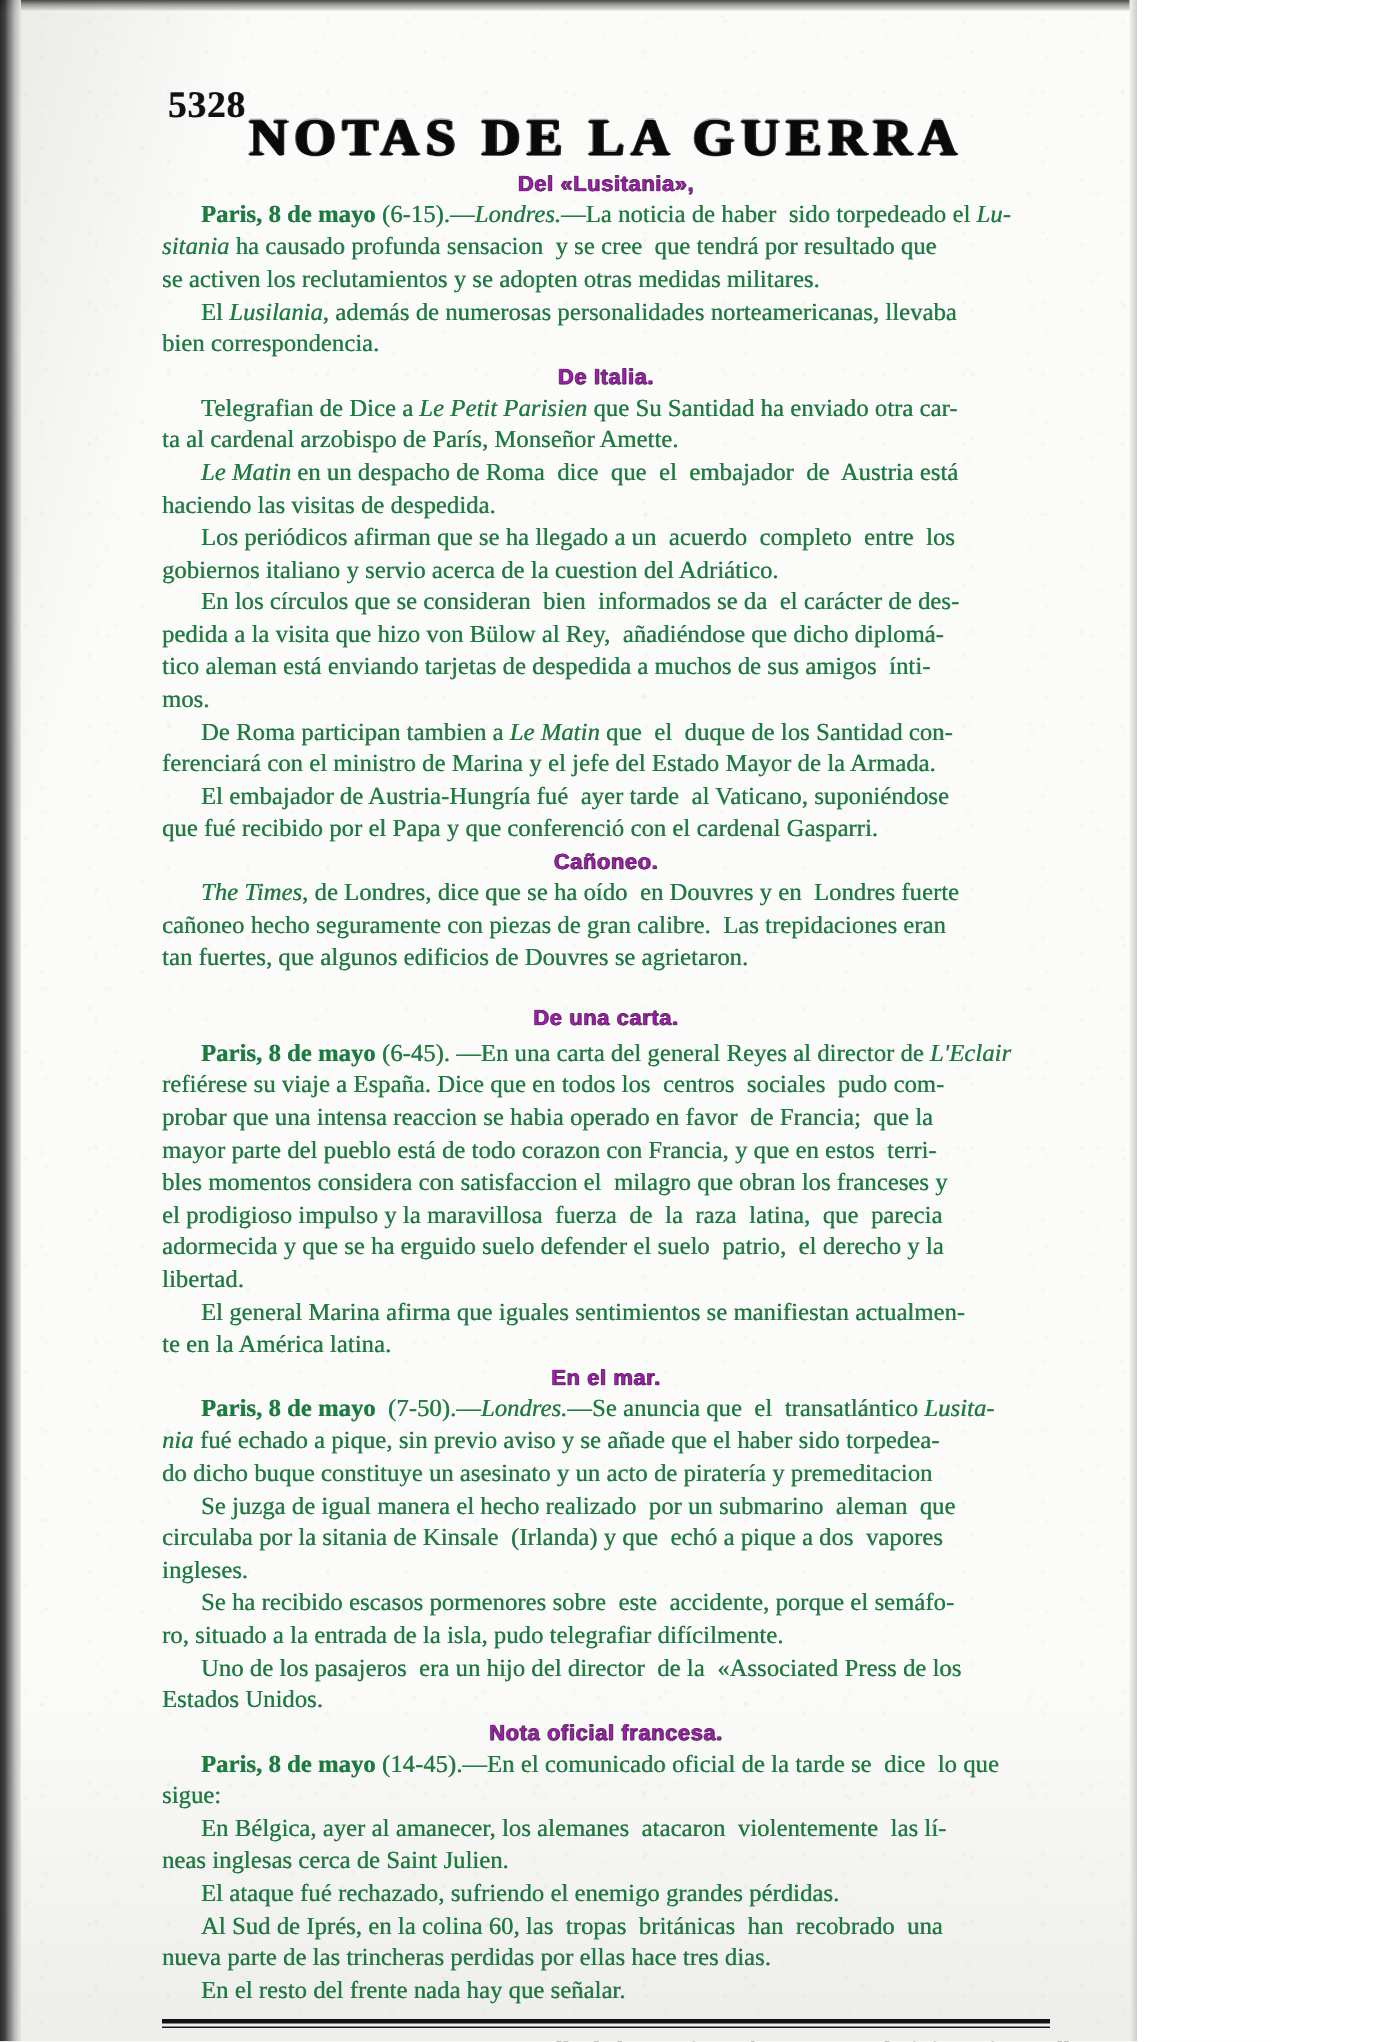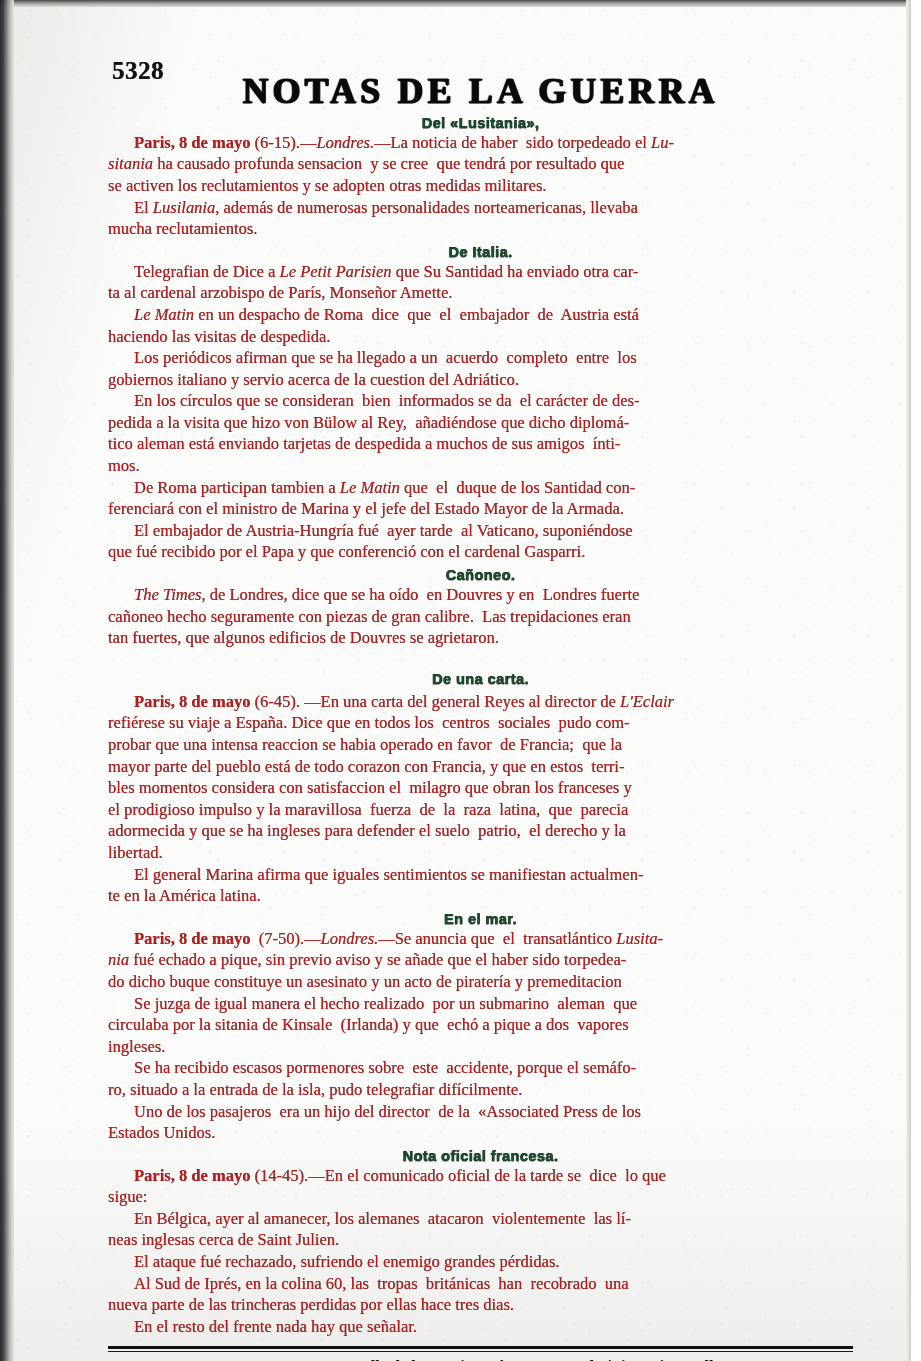--- a/index.html
+++ b/index.html
@@ -3,21 +3,21 @@
 <meta charset="utf-8">
 <style>
   html, body {
     margin: 0;
     padding: 0;
     background: #ffffff;
   }
 
   #page {
     position: relative;
-    width: 911px;
+    width: 758px;
     height: 1361px;
     background: #fbfbfa;
     overflow: hidden;
     font-family: "Liberation Serif", "DejaVu Serif", serif;
     color: #0d0d0d;
   }
 
   
   .scan-edge-left {
     position: absolute;
@@ -107,32 +107,32 @@
     transform: scaleX(1.02);
   }
 
   .section-head {
     text-align: center;
     font-family: "Liberation Sans", "DejaVu Sans", sans-serif;
     font-weight: bold;
     font-size: 14.5px;
     letter-spacing: .45px;
     margin: 4px 0 1px 0;
-    color: #14532d;
+    color: #a21caf;
     text-shadow: .6px 0 0 rgba(0,0,0,.6), -.4px 0 0 rgba(0,0,0,.4), 0 .5px 0 rgba(0,0,0,.35);
     -webkit-text-stroke: .25px rgba(0,0,0,.5);
   }
 
   .body-line {
     font-family: "Liberation Serif", "DejaVu Serif", serif;
     font-size: 16.4px;
     line-height: 21.6px;
     white-space: pre;
     letter-spacing: .05px;
-    color: #b91c1c;
+    color: #15803d;
     text-shadow: .35px 0 0 rgba(0,0,0,.4), 0 .3px 0 rgba(0,0,0,.25);
   }
   .body-line.indent { text-indent: 26px; }
 
   .b  { font-weight: bold; }
   .i  { font-style: italic; }
 
   .rule {
     position: relative;
     margin: 9px 0 6px 0;
@@ -179,21 +179,21 @@
 
   <div class="content">
     <h1 class="masthead">NOTAS DE LA GUERRA</h1>
 
     <div id="article-body">
         <div class="section-head">Del «Lusitania»,</div>
         <div class="body-line indent"><span class="b">Paris, 8 de mayo</span><span> (6-15).—</span><span class="i">Londres.</span><span>—La noticia de haber  sido torpedeado el </span><span class="i">Lu-</span></div>
         <div class="body-line"><span class="i">sitania</span><span> ha causado profunda sensacion  y se cree  que tendrá por resultado que</span></div>
         <div class="body-line"><span>se activen los reclutamientos y se adopten otras medidas militares.</span></div>
         <div class="body-line indent"><span>El </span><span class="i">Lusilania</span><span>, además de numerosas personalidades norteamericanas, llevaba</span></div>
-        <div class="body-line"><span>mucha reclutamientos.</span></div>
+        <div class="body-line"><span>bien correspondencia.</span></div>
         <div class="section-head">De Italia.</div>
         <div class="body-line indent"><span>Telegrafian de Dice a </span><span class="i">Le Petit Parisien</span><span> que Su Santidad ha enviado otra car-</span></div>
         <div class="body-line"><span>ta al cardenal arzobispo de París, Monseñor Amette.</span></div>
         <div class="body-line indent"><span class="i">Le Matin</span><span> en un despacho de Roma  dice  que  el  embajador  de  Austria está</span></div>
         <div class="body-line"><span>haciendo las visitas de despedida.</span></div>
         <div class="body-line indent"><span>Los periódicos afirman que se ha llegado a un  acuerdo  completo  entre  los</span></div>
         <div class="body-line"><span>gobiernos italiano y servio acerca de la cuestion del Adriático.</span></div>
         <div class="body-line indent"><span>En los círculos que se consideran  bien  informados se da  el carácter de des-</span></div>
         <div class="body-line"><span>pedida a la visita que hizo von Bülow al Rey,  añadiéndose que dicho diplomá-</span></div>
         <div class="body-line"><span>tico aleman está enviando tarjetas de despedida a muchos de sus amigos  ínti-</span></div>
@@ -206,21 +206,21 @@
         <div class="body-line indent"><span class="i">The Times</span><span>, de Londres, dice que se ha oído  en Douvres y en  Londres fuerte</span></div>
         <div class="body-line"><span>cañoneo hecho seguramente con piezas de gran calibre.  Las trepidaciones eran</span></div>
         <div class="body-line"><span>tan fuertes, que algunos edificios de Douvres se agrietaron.</span></div>
         <div class="section-head" style="margin-top: 22px; margin-bottom: 4px;">De una carta.</div>
         <div class="body-line indent"><span class="b">Paris, 8 de mayo</span><span> (6-45). —En una carta del general Reyes al director de </span><span class="i">L'Eclair</span></div>
         <div class="body-line"><span>refiérese su viaje a España. Dice que en todos los  centros  sociales  pudo com-</span></div>
         <div class="body-line"><span>probar que una intensa reaccion se habia operado en favor  de Francia;  que la</span></div>
         <div class="body-line"><span>mayor parte del pueblo está de todo corazon con Francia, y que en estos  terri-</span></div>
         <div class="body-line"><span>bles momentos considera con satisfaccion el  milagro que obran los franceses y</span></div>
         <div class="body-line"><span>el prodigioso impulso y la maravillosa  fuerza  de  la  raza  latina,  que  parecia</span></div>
-        <div class="body-line"><span>adormecida y que se ha ingleses para defender el suelo  patrio,  el derecho y la</span></div>
+        <div class="body-line"><span>adormecida y que se ha erguido suelo defender el suelo  patrio,  el derecho y la</span></div>
         <div class="body-line"><span>libertad.</span></div>
         <div class="body-line indent"><span>El general Marina afirma que iguales sentimientos se manifiestan actualmen-</span></div>
         <div class="body-line"><span>te en la América latina.</span></div>
         <div class="section-head">En el mar.</div>
         <div class="body-line indent"><span class="b">Paris, 8 de mayo</span><span>  (7-50).—</span><span class="i">Londres.</span><span>—Se anuncia que  el  transatlántico </span><span class="i">Lusita-</span></div>
         <div class="body-line"><span class="i">nia</span><span> fué echado a pique, sin previo aviso y se añade que el haber sido torpedea-</span></div>
         <div class="body-line"><span>do dicho buque constituye un asesinato y un acto de piratería y premeditacion</span></div>
         <div class="body-line indent"><span>Se juzga de igual manera el hecho realizado  por un submarino  aleman  que</span></div>
         <div class="body-line"><span>circulaba por la sitania de Kinsale  (Irlanda) y que  echó a pique a dos  vapores</span></div>
         <div class="body-line"><span>ingleses.</span></div>

